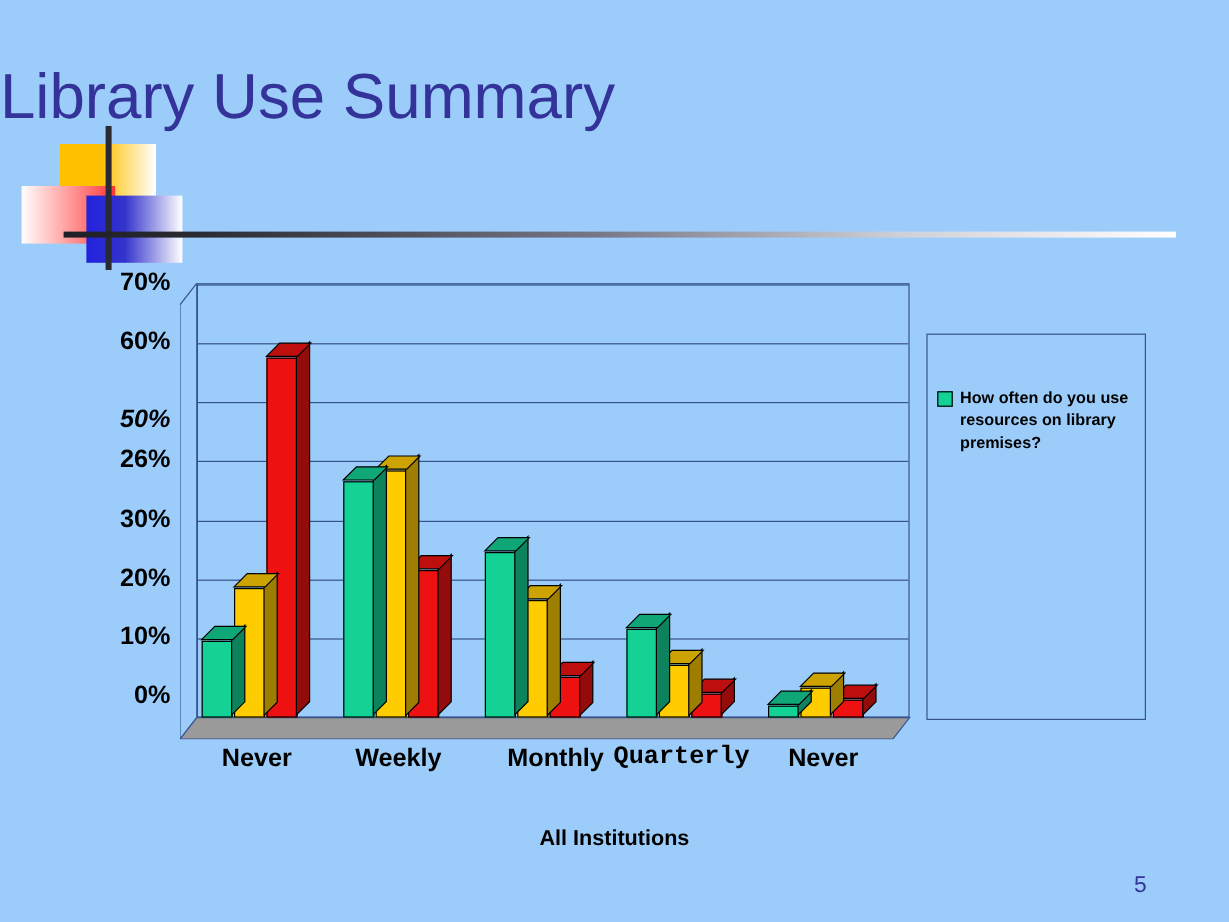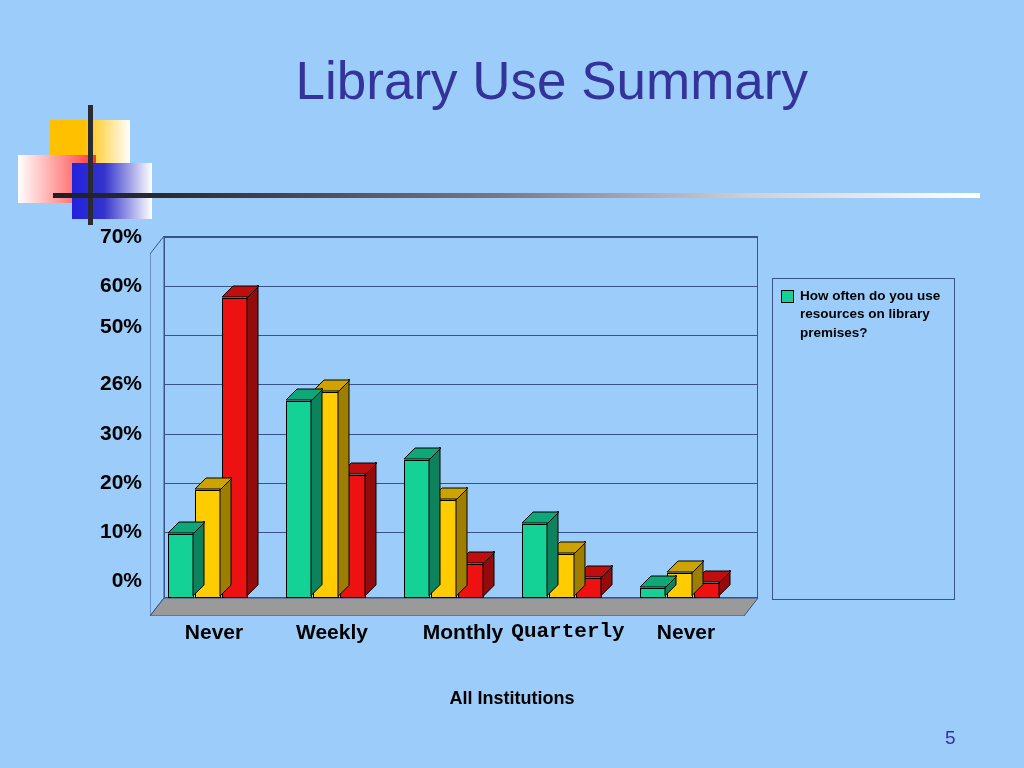--- a/index.html
+++ b/index.html
@@ -14,21 +14,21 @@
     overflow: hidden;
     position: relative;
   }
 
   
   #slide-title {
     position: absolute;
     left: 0;
     top: 52px;
     width: 808px;
-    text-align: right;
+    text-align: left;
     font-size: 53px;
     font-weight: normal;
     color: #333399;
     letter-spacing: 0px;
     line-height: 1.1;
     white-space: nowrap;
   }
 
   
   #deco {
@@ -196,20 +196,21 @@
     height: 322px;
     border: 1px solid #36538C;
     background: #9CCDFA;
     box-sizing: border-box;
     padding: 8px 6px 6px 8px;
   }
   .legend-item {
     display: flex;
     align-items: flex-start;
     margin-bottom: 16px;
+    margin-top: 36px;
   }
   .legend-swatch {
     flex: 0 0 auto;
     width: 13px;
     height: 13px;
     margin-top: 3px;
     margin-right: 6px;
     border: 1px solid #000;
     box-sizing: border-box;
   }
@@ -243,21 +244,21 @@
 </div>
 
 <div id="chart-area">
 
   <div id="ylabels">
       <div class="ytick" style="top: 344px;">0%</div>
       <div class="ytick" style="top: 294.857px;">10%</div>
       <div class="ytick" style="top: 245.714px;">20%</div>
       <div class="ytick" style="top: 196.571px;">30%</div>
       <div class="ytick" style="top: 147.429px;">26%</div>
-      <div class="ytick" style="top: 90px;">50%</div>
+      <div class="ytick" style="top: 114px; font-style: italic;">50%</div>
       <div class="ytick" style="top: 49.1429px;">60%</div>
       <div class="ytick" style="top: 0px;">70%</div>
     </div>
 
   <div id="plot">
       <div class="gridline" style="top: 294.857px;"></div>
       <div class="gridline" style="top: 245.714px;"></div>
       <div class="gridline" style="top: 196.571px;"></div>
       <div class="gridline" style="top: 147.429px;"></div>
       <div class="gridline" style="top: 98.2857px;"></div>

